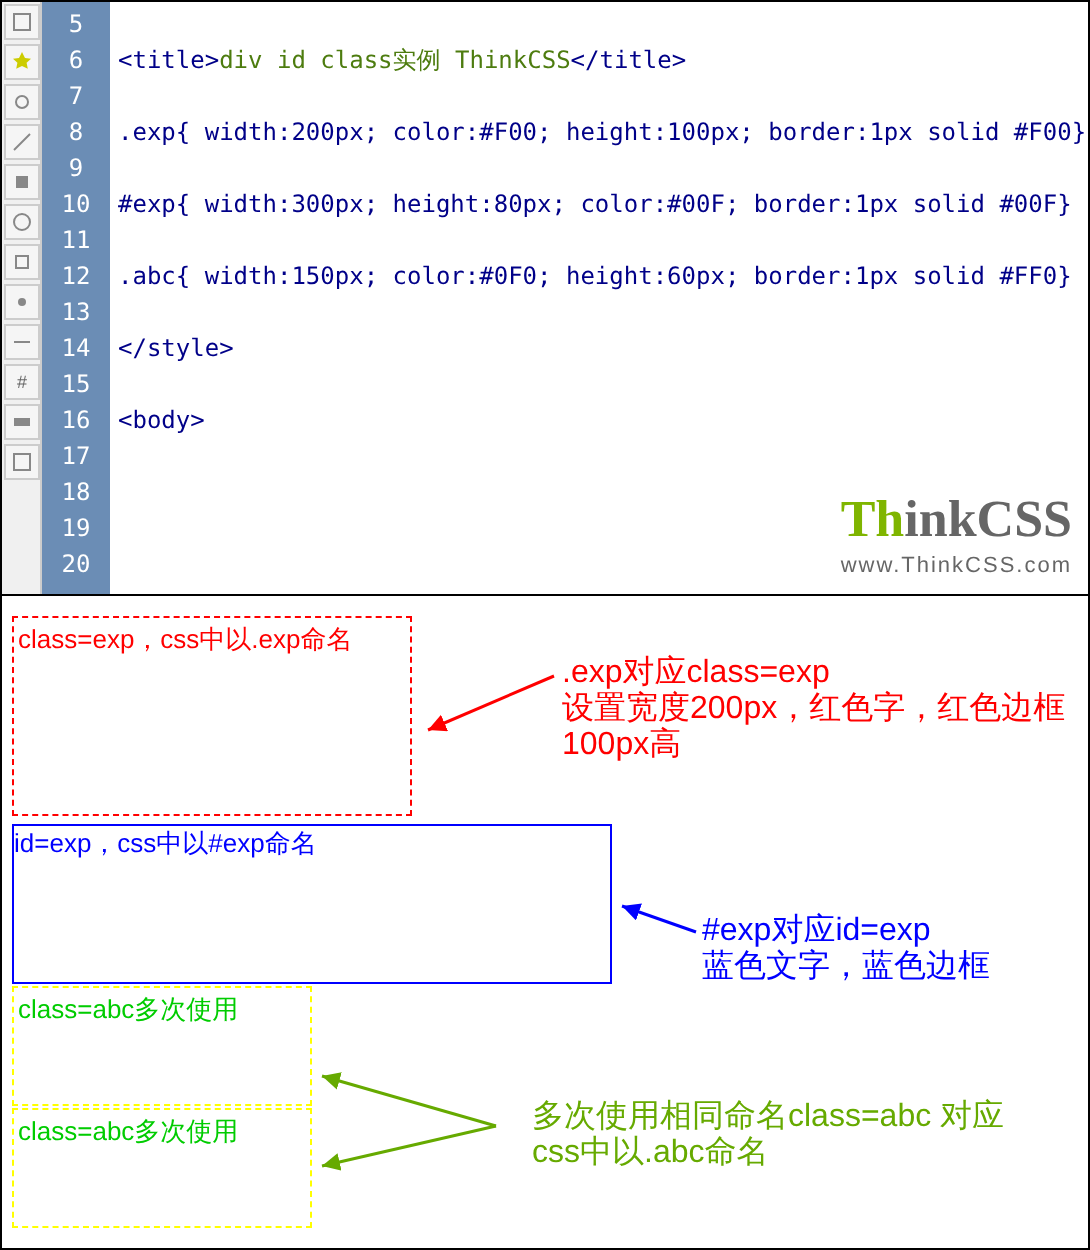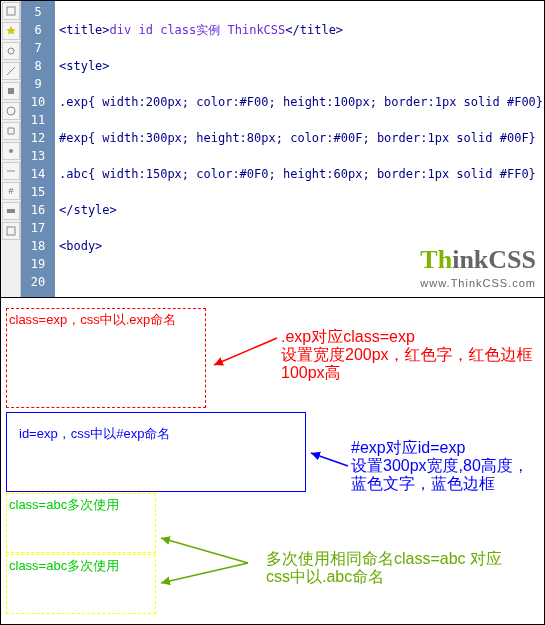--- a/index.html
+++ b/index.html
@@ -8,34 +8,34 @@
 .top{height:303px;border-bottom:1px solid #000;display:flex;position:relative;overflow:hidden}
 .toolbar{width:20px;background:#f0f0f0;border-right:1px solid #ccc;display:flex;flex-direction:column}
 .tbtn{width:18px;height:18px;margin:1px;border:1px solid #ccc;background:#f5f5f5;display:flex;align-items:center;justify-content:center;font-size:9px;color:#666}
 .tbtn svg{width:12px;height:12px}
 .gutter{width:34px;background:#6b8db5;color:#fff;text-align:center;font-family:Consolas,monospace;font-size:12px;line-height:18px;padding-top:2px}
 .gutter div{height:18px}
 .code{flex:1;background:#fff;font-family:Consolas,monospace;font-size:12px;line-height:18px;padding:2px 4px;white-space:pre;overflow:hidden}
 .code .line{height:18px}
 .t{color:#008}
 .v{color:#008}
-.c{color:#6d28d9}
+.c{color:#4d7c0f}
 .logo{position:absolute;right:8px;bottom:8px;text-align:right}
 .logo .brand{font-family:Georgia,serif;font-size:26px;font-weight:bold}
 .logo .brand .th{color:#7fb500}
 .logo .brand .ink{color:#666}
 .logo .url{font-size:11px;color:#666;letter-spacing:1px;margin-top:2px}
 .bottom{flex:1;padding:10px 5px;position:relative}
 .preview{position:relative}
 .box-exp{width:200px;height:100px;border:1px dashed #f00;color:#f00;font-size:13px;padding:2px}
-.box-idexp{width:300px;height:80px;border:1px solid #00f;color:#00f;font-size:13px;padding:12px;margin-top:4px}
+.box-idexp{width:300px;height:80px;border:1px solid #00f;color:#00f;font-size:13px;padding:0;margin-top:4px}
 .box-abc{width:150px;height:60px;border:1px dashed #ff0;color:#0c0;font-size:13px;padding:2px;margin-top:1px}
 .note{position:absolute;font-size:16px;line-height:18px}
 .note1{color:#f00;left:280px;top:30px}
-.note2{color:#00f;left:350px;top:141px}
+.note2{color:#00f;left:350px;top:159px}
 .note3{color:#6a0;left:265px;top:252px}
 .arrow{position:absolute}
 </style>
 </head>
 <body>
 
 <div class="frame">
   <div class="top">
     <div class="toolbar">
       <div class="tbtn">
@@ -108,21 +108,20 @@
       <div>14</div>
       <div>15</div>
       <div>16</div>
       <div>17</div>
       <div>18</div>
       <div>19</div>
       <div>20</div>
     </div>
     <div class="code">
 <div class="line"><span class="t">&lt;title&gt;</span><span class="c">div id class实例 ThinkCSS</span><span class="t">&lt;/title&gt;</span></div>
-<div class="line"><span class="t">&lt;style&gt;</span></div>
 <div class="line"><span class="v">.exp</span><span class="v">{ width:200px; color:#F00; height:100px; border:1px solid #F00}</span></div>
 <div class="line"><span class="v">#exp</span><span class="v">{ width:300px; height:80px; color:#00F; border:1px solid #00F}</span></div>
 <div class="line"><span class="v">.abc</span><span class="v">{ width:150px; color:#0F0; height:60px; border:1px solid #FF0}</span></div>
 <div class="line"><span class="t">&lt;/style&gt;</span></div>
 <div class="line"><span class="t">&lt;body&gt;</span></div>
 
 
 
 
 
@@ -153,21 +152,20 @@
       <defs>
           <marker id="ar" markerWidth="8" markerHeight="8" refX="6" refY="3" orient="auto">
             <path d="M0,0 L6,3 L0,6 z" fill="#f00"></path>
           </marker>
         </defs>
       <line x1="68" y1="5" x2="5" y2="32" stroke="#f00" stroke-width="1.5" marker-end="url(#ar)"></line>
     </svg>
 
     <div class="note note2">
       <div>#exp对应id=exp</div>
-      <div>设置300px宽度,80高度，</div>
       <div>蓝色文字，蓝色边框</div>
     </div>
     <svg class="arrow" style="left:305px;top:150px" width="45" height="30">
       <defs>
           <marker id="ab" markerWidth="8" markerHeight="8" refX="6" refY="3" orient="auto">
             <path d="M0,0 L6,3 L0,6 z" fill="#00f"></path>
           </marker>
         </defs>
       <line x1="42" y1="18" x2="5" y2="5" stroke="#00f" stroke-width="1.5" marker-end="url(#ab)"></line>
     </svg>

